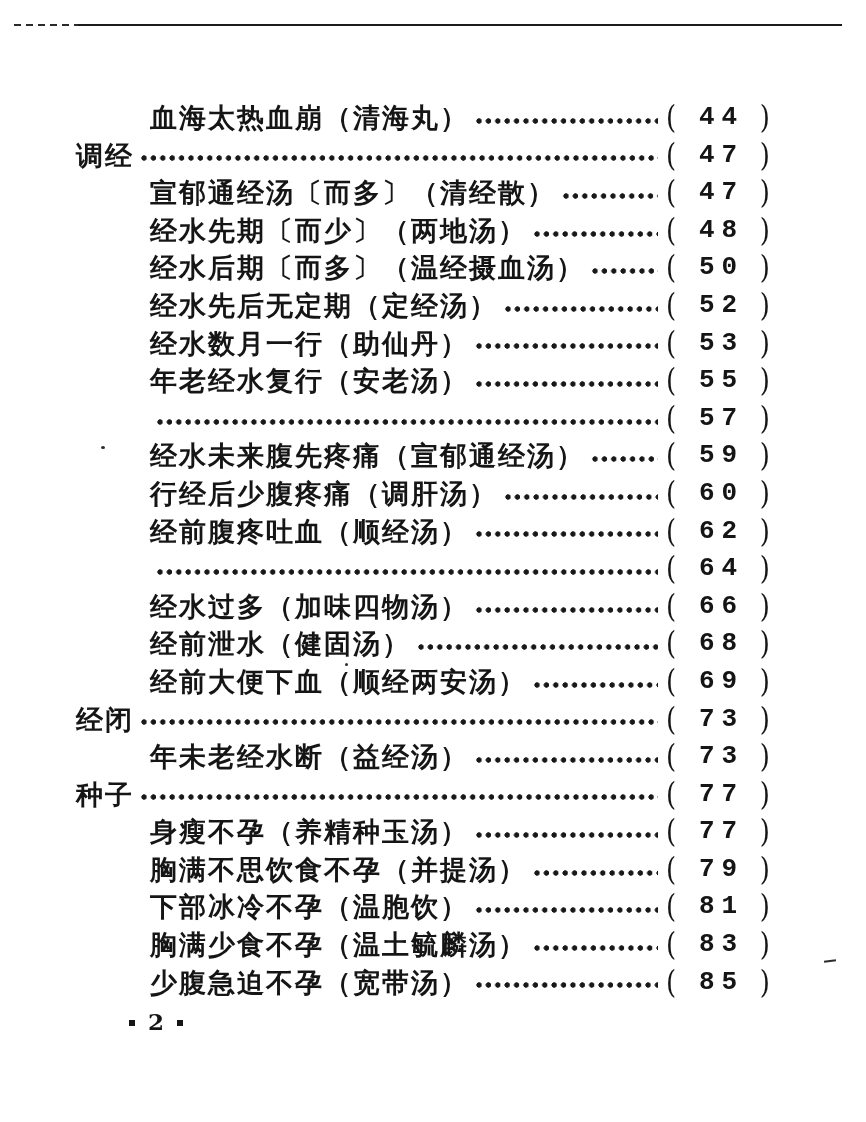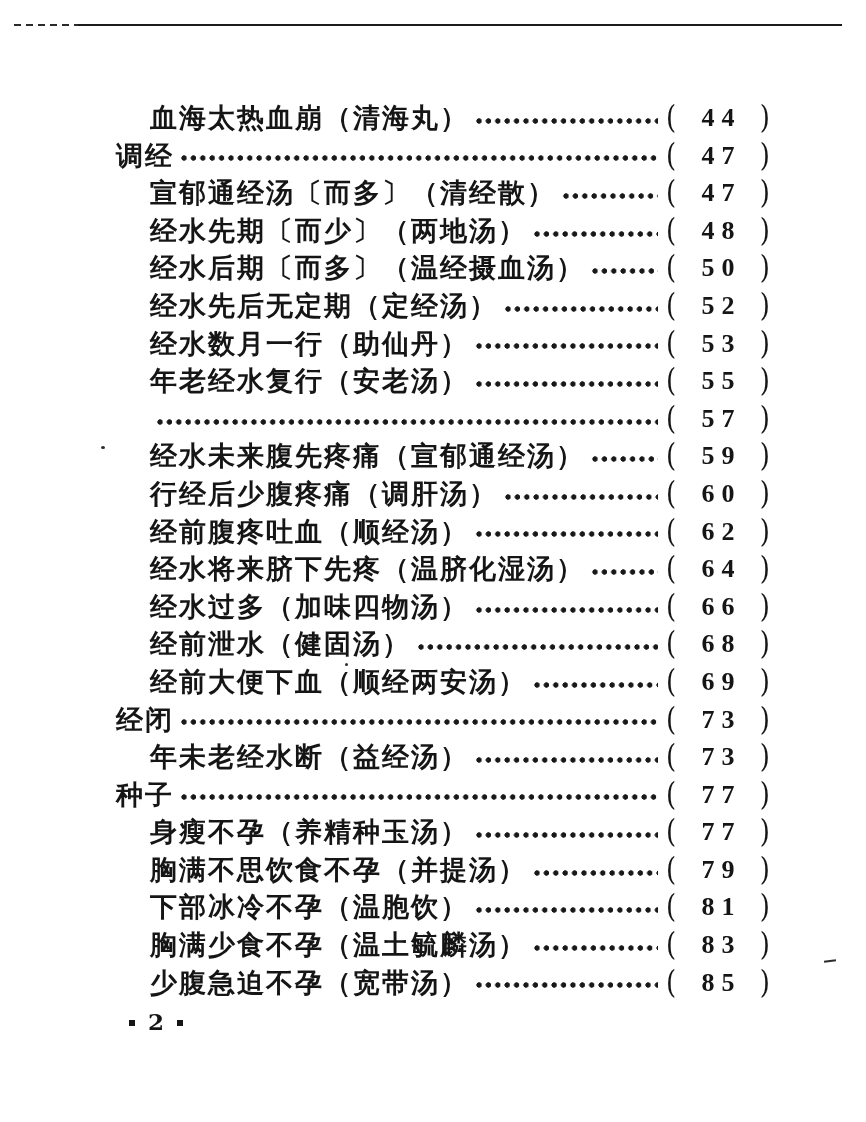--- a/index.html
+++ b/index.html
@@ -34,21 +34,21 @@
   }
   .row {
     height: 37.6px;
     display: flex;
     align-items: center;
     padding-right: 96px;
     box-sizing: border-box;
     font-size: 27px;
     line-height: 37.6px;
   }
-  .row.lvl1 { padding-left: 116px; font-weight: bold; }
+  .row.lvl1 { padding-left: 76px; font-weight: bold; }
   .row.lvl2 { padding-left: 150px; font-weight: bold; }
   .title {
     white-space: nowrap;
     letter-spacing: 2px;
     flex: 0 0 auto;
   }
   .leader {
     flex: 1 1 auto;
     height: 8px;
     margin: 6px 8px 0 6px;
@@ -69,21 +69,21 @@
     font-weight: bold;
   }
   .paren {
     font-family: "DejaVu Serif", "Liberation Serif", serif;
     transform: scaleY(1.25);
     font-weight: normal;
   }
   .num {
     letter-spacing: 7px;
     margin-right: -7px;
-    font-family: Liberation Serif, serif;
+    font-family: Liberation Mono, monospace;
   }
   
   #footer {
     position: absolute;
     left: 129px; top: 1008px;
     display: flex;
     align-items: center;
     gap: 13px;
     font-size: 23px;
     font-weight: bold;
@@ -210,21 +210,20 @@
       <div class="row lvl2">
         <span class="title">经前腹疼吐血（顺经汤）</span>
         <span class="leader"></span>
         <span class="pagenum">
           <span class="paren">(</span>
           <span class="num">62</span>
           <span class="paren">)</span>
         </span>
       </div>
       <div class="row lvl2">
-        <span class="title">经水将来脐下先疼（温脐化湿汤）</span>
         <span class="leader"></span>
         <span class="pagenum">
           <span class="paren">(</span>
           <span class="num">64</span>
           <span class="paren">)</span>
         </span>
       </div>
       <div class="row lvl2">
         <span class="title">经水过多（加味四物汤）</span>
         <span class="leader"></span>

